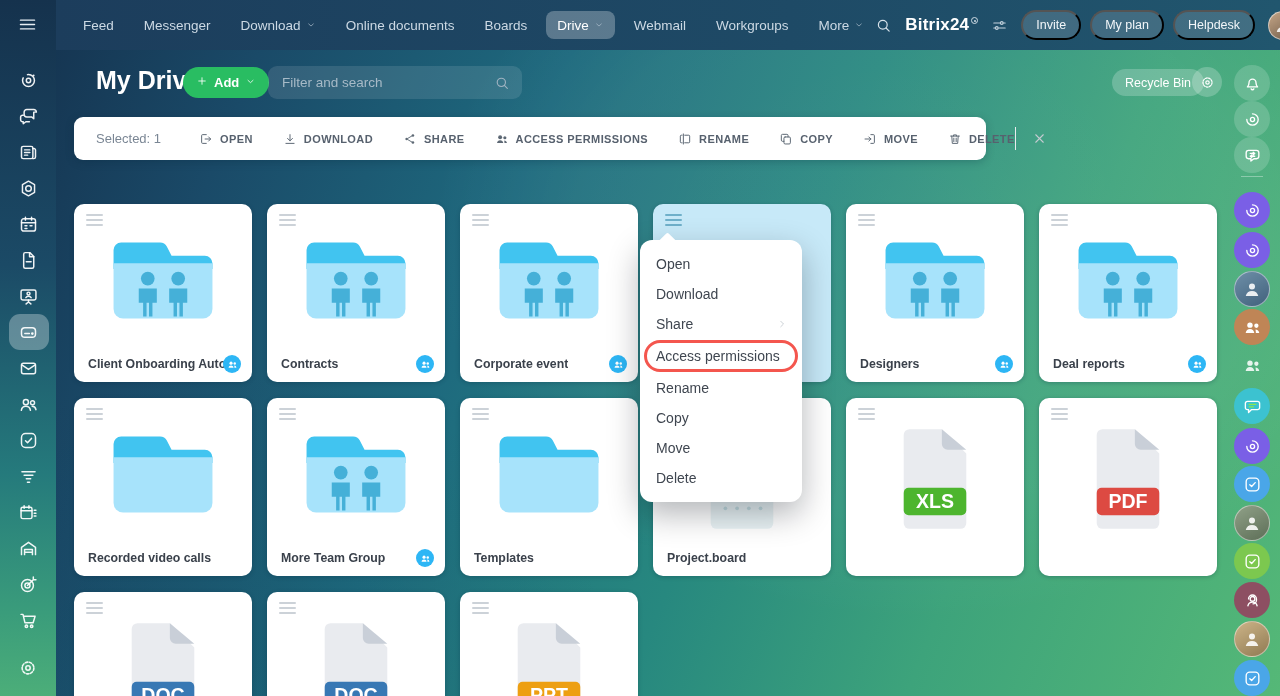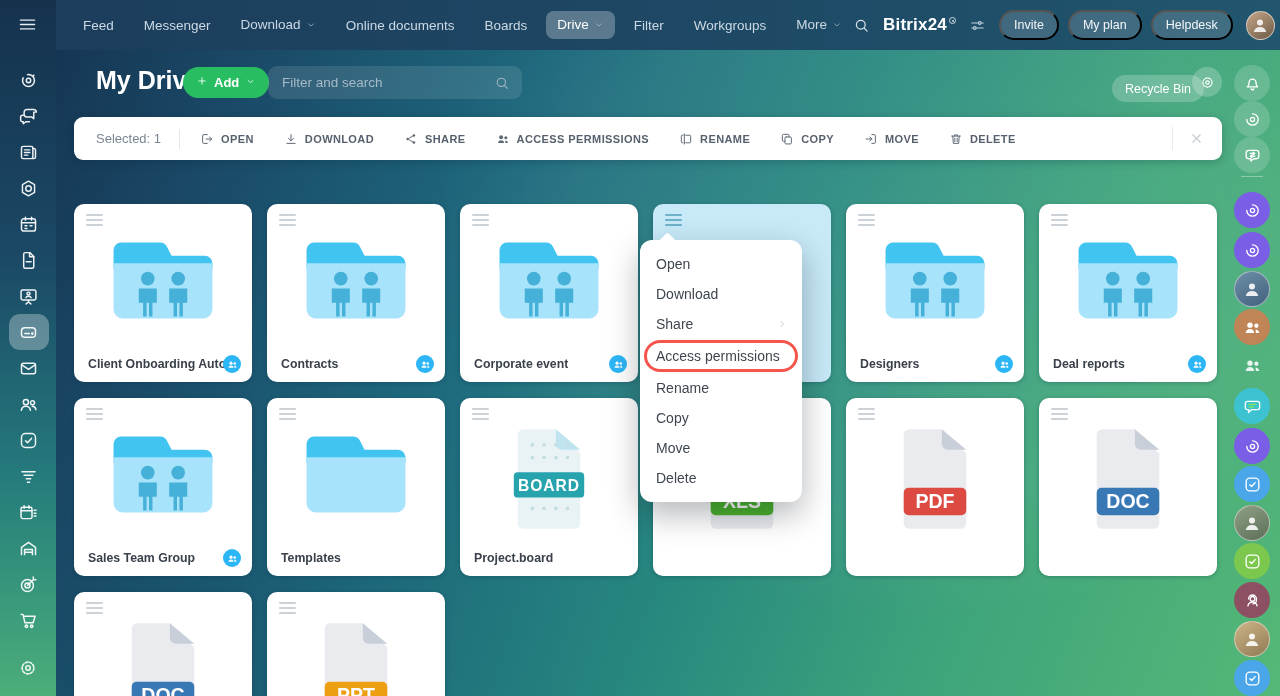--- a/index.html
+++ b/index.html
@@ -21,44 +21,44 @@
   .side-item { position:relative; width:44px; height:23px; display:flex; align-items:center; justify-content:center; color:rgba(255,255,255,0.93); cursor:pointer; }
   .side-item.active::before { content:""; position:absolute; left:3px; top:-7px; width:40px; height:36px; background:rgba(255,255,255,0.30); border-radius:11px; }
   .side-item svg { position:relative; }
   .side-settings { position:absolute; bottom:13px; left:17px; color:rgba(255,255,255,0.92); cursor:pointer; }
 
   
   .topbar { position:absolute; left:56px; right:0; top:0; height:50px; z-index:2;
     background: linear-gradient(90deg,#1c3d5c 0%,#1e4a66 60%,#21566e 100%);
     display:flex; align-items:center; }
   .nav-items { display:flex; align-items:center; gap:8px; padding-left:16px; }
-  .nav-item { display:flex; gap:5px; color:#ccd9e4; font-size:13.5px; padding:6px 11px; border-radius:8px; cursor:pointer; white-space:nowrap; }
+  .nav-item { display:flex; align-items:center; gap:5px; color:#ccd9e4; font-size:13.5px; padding:6px 11px; border-radius:8px; cursor:pointer; white-space:nowrap; }
   .nav-item.active { background:rgba(255,255,255,0.28); color:#fff; }
   .nav-item .chv { color:#aebfcd; margin-top:1px; }
   .top-right { margin-left:auto; display:flex; align-items:center; gap:13px; padding-right:15px; }
   .top-search { color:#d7e2ea; cursor:pointer; display:flex; }
   .logo { display:flex; align-items:flex-start; color:#fff; font-size:17px; font-weight:bold; letter-spacing:.2px; cursor:default; }
   .logo-mark { width:7px; height:7px; border:1px solid #cfdbe4; border-radius:50%; margin:2px 0 0 2px; position:relative; }
   .logo-mark::after { content:""; position:absolute; left:1.5px; top:1.5px; width:2px; height:2px; background:#cfdbe4; border-radius:50%; }
   .sliders { color:#c3d2dd; display:flex; cursor:pointer; }
   .pill { background:rgba(255,255,255,0.15); color:#f2f6f9; font-size:12.5px; padding:6px 13px; border-radius:15px; cursor:pointer; white-space:nowrap;text-align:center; }
   .top-avatar { width:29px; height:29px; border-radius:50%; background:linear-gradient(145deg,#c5a687,#6e5a48); border:1.5px solid rgba(255,255,255,0.55); display:flex; align-items:center; justify-content:center; color:rgba(255,255,255,0.85); cursor:pointer; overflow:hidden; }
 
   
   .page-title { position:absolute; left:75px; top:66px; color:#fff; font-size:25px; font-weight:bold; z-index:1;margin-left:21px; }
   .add-btn { position:absolute; left:183px; top:67px; height:31px; background:#29bd62; color:#fff; font-size:13px; font-weight:bold; border:none; border-radius:16px; display:flex; align-items:center; gap:6px; padding:0 13px; cursor:pointer; z-index:1; }
   .filter-box { position:absolute; left:268px; top:66px; width:254px; height:33px; background:rgba(255,255,255,0.11); border-radius:9px; display:flex; align-items:center; z-index:1; }
   .filter-box input { flex:1; background:transparent; border:none; outline:none; color:#e7eef3; font-size:13.5px; padding:0 0 0 14px; font-family:"Liberation Sans",sans-serif; }
   .filter-box input::placeholder { color:#a7bac7; }
   .filter-box .f-icon { color:#9fb3c1; padding-right:12px; display:flex; }
-  .recycle { position:absolute; left:1112px; top:75px; height:27px; background:rgba(255,255,255,0.22); color:#fff; font-size:12.5px; border:none; border-radius:14px; padding:0 13px; cursor:pointer; z-index:1; }
+  .recycle { position:absolute; left:1112px; top:69px; height:27px; background:rgba(255,255,255,0.22); color:#fff; font-size:12.5px; border:none; border-radius:14px; padding:0 13px; cursor:pointer; z-index:1; }
   .gear-btn { position:absolute; left:1192px; top:67px; width:30px; height:30px; background:rgba(255,255,255,0.22); border:none; border-radius:15px; color:#fff; display:flex; align-items:center; justify-content:center; cursor:pointer; z-index:1; }
 
   
-  .toolbar { position:absolute; left:74px; top:117px; width:1148px; height:43px; background:#fff; border-radius:9px; box-shadow:0 2px 8px rgba(5,35,55,0.25); display:flex; align-items:center; padding:0 14px 0 22px; z-index:1; }
+  .toolbar { position:absolute; left:74px; top:117px; width:912px; height:43px; background:#fff; border-radius:9px; box-shadow:0 2px 8px rgba(5,35,55,0.25); display:flex; align-items:center; padding:0 14px 0 22px; z-index:1; }
   .sel-label { color:#7a8694; font-size:13px; margin-right:18px; white-space:nowrap; }
   .tb-div { width:1px; height:20px; background:#e3e7ea; margin-right:20px; }
   .tb-btns { display:flex; align-items:center; gap:30px; }
   .tb-btn { display:flex; align-items:center; gap:7px; color:#57616e; font-size:11px; font-weight:bold; letter-spacing:.4px; background:none; border:none; cursor:pointer; white-space:nowrap; font-family:"Liberation Sans",sans-serif; }
   .tb-btn svg { color:#5d6874; }
   .tb-close-wrap { margin-left:auto; display:flex; align-items:center; }
   .tb-close { background:none; border:none; color:#c5cbd1; cursor:pointer; display:flex; padding:4px 4px 4px 16px; border-left:1px solid #e8ebee; }
 
   
   .grid { position:absolute; left:74px; top:204px; width:1146px; display:grid; grid-template-columns:repeat(6,178px); grid-auto-rows:178px; column-gap:15px; row-gap:16px; z-index:1; }
@@ -227,21 +227,21 @@
       <div class="nav-item">
         <span>Boards</span>
       </div>
       <div class="nav-item active">
         <span>Drive</span>
         <span class="chv"><svg viewBox="0 0 24 24" width="10" height="10" fill="none" stroke="currentColor" stroke-width="1.7" stroke-linecap="round" stroke-linejoin="round">
             <path d="M6.5 9.5l5.5 5 5.5-5"></path>
           </svg></span>
       </div>
       <div class="nav-item">
-        <span>Filter</span>
+        <span>Webmail</span>
       </div>
       <div class="nav-item">
         <span>Workgroups</span>
       </div>
       <div class="nav-item">
         <span>More</span>
         <span class="chv"><svg viewBox="0 0 24 24" width="10" height="10" fill="none" stroke="currentColor" stroke-width="1.7" stroke-linecap="round" stroke-linejoin="round">
             <path d="M6.5 9.5l5.5 5 5.5-5"></path>
           </svg></span>
       </div>
@@ -542,28 +542,40 @@
     </div>
     <div class="tile">
       <span class="tile-menu">
         <i></i>
         <i></i>
         <i></i>
       </span>
       <span class="tile-icon"><svg viewBox="0 0 124 102" width="118" height="97">
           <path d="M10 40V20a8 8 0 0 1 8-8h41a8 8 0 0 1 7 4.2l5 9.8h35a8 8 0 0 1 8 8v6z" fill="#41c4f0"></path>
           <path d="M10 34h104v48a10 10 0 0 1-10 10H20a10 10 0 0 1-10-10z" fill="#a7e3fb"></path>
+        </svg></span>
+      <span class="tile-label">Recorded video calls</span>
+    </div>
+    <div class="tile">
+      <span class="tile-menu">
+        <i></i>
+        <i></i>
+        <i></i>
+      </span>
+      <span class="tile-icon"><svg viewBox="0 0 124 102" width="118" height="97">
+          <path d="M10 40V20a8 8 0 0 1 8-8h41a8 8 0 0 1 7 4.2l5 9.8h35a8 8 0 0 1 8 8v6z" fill="#41c4f0"></path>
+          <path d="M10 34h104v48a10 10 0 0 1-10 10H20a10 10 0 0 1-10-10z" fill="#a7e3fb"></path>
           <g fill="#45b0d8">
             <circle cx="46" cy="50" r="7.2"></circle>
             <path d="M36.5 60.5h19v15h-4.6v14.5h-3.6v-14.5h-2.6v14.5h-3.6v-14.5h-4.6z"></path>
             <circle cx="78" cy="50" r="7.2"></circle>
             <path d="M68.5 60.5h19v15h-4.6v14.5h-3.6v-14.5h-2.6v14.5h-3.6v-14.5h-4.6z"></path>
           </g>
         </svg></span>
-      <span class="tile-label">Sales Team Group</span>
+      <span class="tile-label">More Team Group</span>
       <span class="badge">
         <svg viewBox="0 0 24 24" width="11" height="11" fill="none" stroke="currentColor" stroke-width="1.7" stroke-linecap="round" stroke-linejoin="round">
           <circle cx="8.8" cy="9" r="3.4" fill="currentColor" stroke="none"></circle>
           <path d="M3.4 19c.4-3.2 2.5-5 5.4-5s5 1.8 5.4 5z" fill="currentColor" stroke="none"></path>
           <circle cx="16.9" cy="9.8" r="2.7" fill="currentColor" stroke="none"></circle>
           <path d="M15.8 14.4c2.6.2 4.3 1.7 4.7 4.6h-4.2z" fill="currentColor" stroke="none"></path>
         </svg>
       </span>
     </div>
     <div class="tile">

